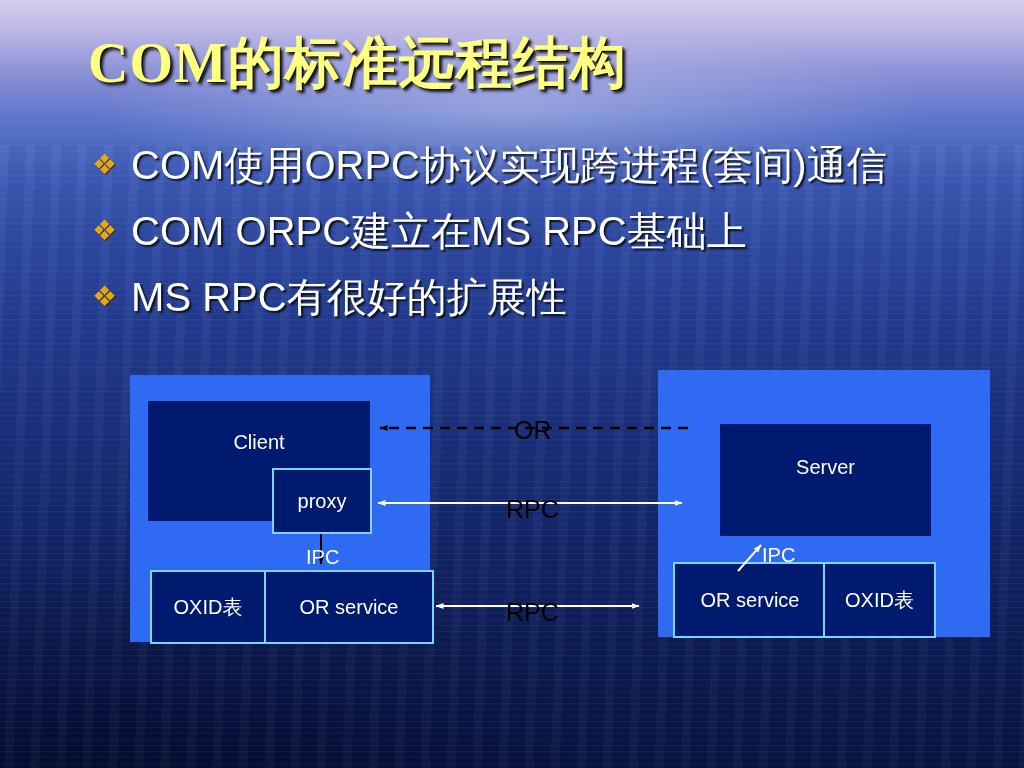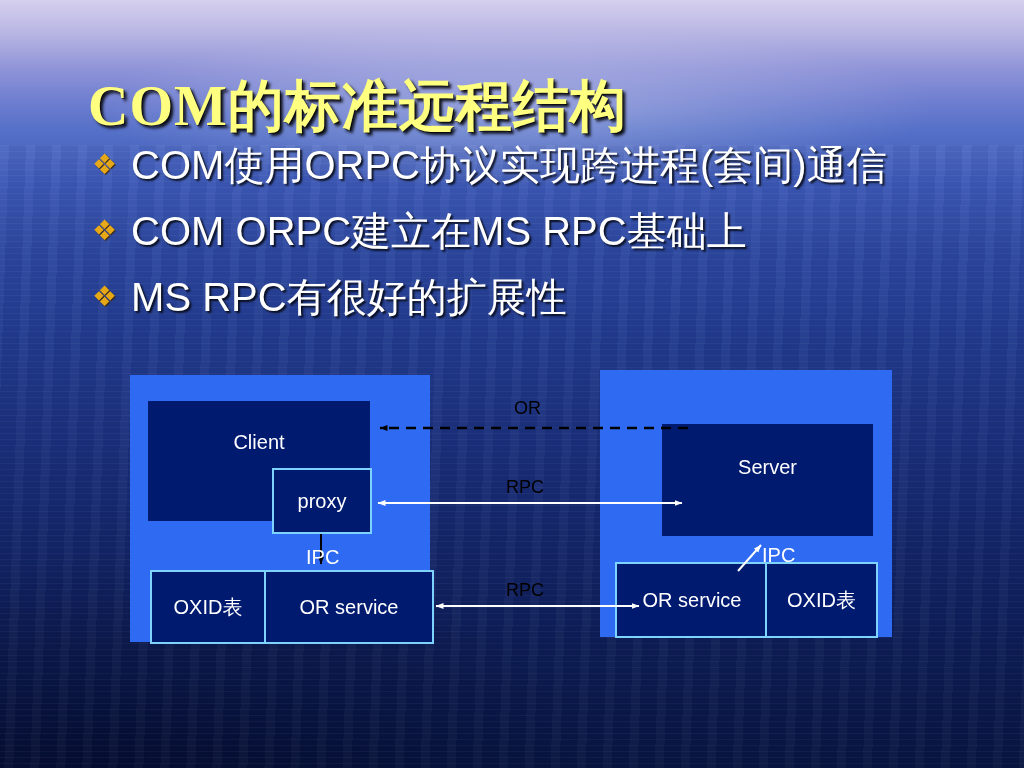--- a/index.html
+++ b/index.html
@@ -20,49 +20,48 @@
       repeating-linear-gradient(180deg, rgba(255,255,255,0.05) 0 1px, rgba(0,0,0,0) 1px 6px),
       repeating-linear-gradient(92deg, rgba(255,255,255,0.035) 0 9px, rgba(0,0,40,0.05) 9px 26px);
     opacity:.75;
   }
   .title{
     position:absolute;left:88px;top:26px;
     font-family:"Liberation Serif",serif;font-weight:bold;
     font-size:56px;color:#ffff80;letter-spacing:1px;
     text-shadow:3px 3px 3px rgba(0,0,0,0.85), 1px 1px 0 rgba(0,0,0,0.6);
     white-space:nowrap;
-    margin-top:43px;
   }
   .bullets{position:absolute;left:92px;top:142px;}
   .bullet{display:flex;align-items:flex-start;margin-bottom:20px;}
   .bullet-icon{
     font-size:28px;line-height:46px;color:#e6a817;margin-right:14px;
     text-shadow:1px 1px 1px rgba(60,35,0,0.9);
   }
   .bullet-text{
     font-size:40px;line-height:46px;font-weight:normal;color:#ffffff;
     text-shadow:2px 2px 2px rgba(0,0,0,0.8);white-space:nowrap;
   }
   .panel{position:absolute;background:#2e6bf2;}
   .panel-client{left:130px;top:375px;width:300px;height:267px;}
-  .panel-server{left:600px;top:370px;width:292px;height:267px;}
+  .panel-server{left:658px;top:370px;width:332px;height:267px;}
   .navy{position:absolute;background:#001a70;color:#ffffff;font-size:20px;}
   .bordered{border:2px solid #7dd3fc;}
   .centered{display:flex;align-items:center;justify-content:center;}
   .client-box{left:18px;top:26px;width:222px;height:120px;}
   .client-box .box-label{position:absolute;left:0;right:0;top:30px;text-align:center;}
   .proxy-box{left:142px;top:93px;width:96px;height:62px;z-index:2;}
   .oxid-left{left:20px;top:195px;width:112px;height:70px;}
   .orservice-left{left:134px;top:195px;width:166px;height:70px;}
   .server-box{left:62px;top:54px;width:211px;height:112px;}
   .server-box .box-label{position:absolute;left:0;right:0;top:32px;text-align:center;}
   .stub-box{left:58px;top:107px;width:106px;height:58px;z-index:2;}
   .orservice-right{left:15px;top:192px;width:150px;height:72px;}
   .oxid-right{left:165px;top:192px;width:109px;height:72px;}
-  .link-label{position:absolute;color:#000000;font-size:18px;white-space:nowrap;}
+  .link-label{position:absolute;color:#000000;font-size:25px;white-space:nowrap;margin-top:18px;}
   .label-or{left:514px;top:398px;}
   .label-rpc-mid{left:506px;top:477px;}
   .label-rpc-bottom{left:506px;top:580px;}
   .ipc-label{position:absolute;color:#ffffff;font-size:20px;white-space:nowrap;margin-top:8px;}
   .ipc-left{left:306px;top:538px;}
   .ipc-right{left:762px;top:536px;}
   .arrow-layer{position:absolute;left:0;top:0;width:1024px;height:768px;pointer-events:none;}
 </style>
 </head>
 <body>

